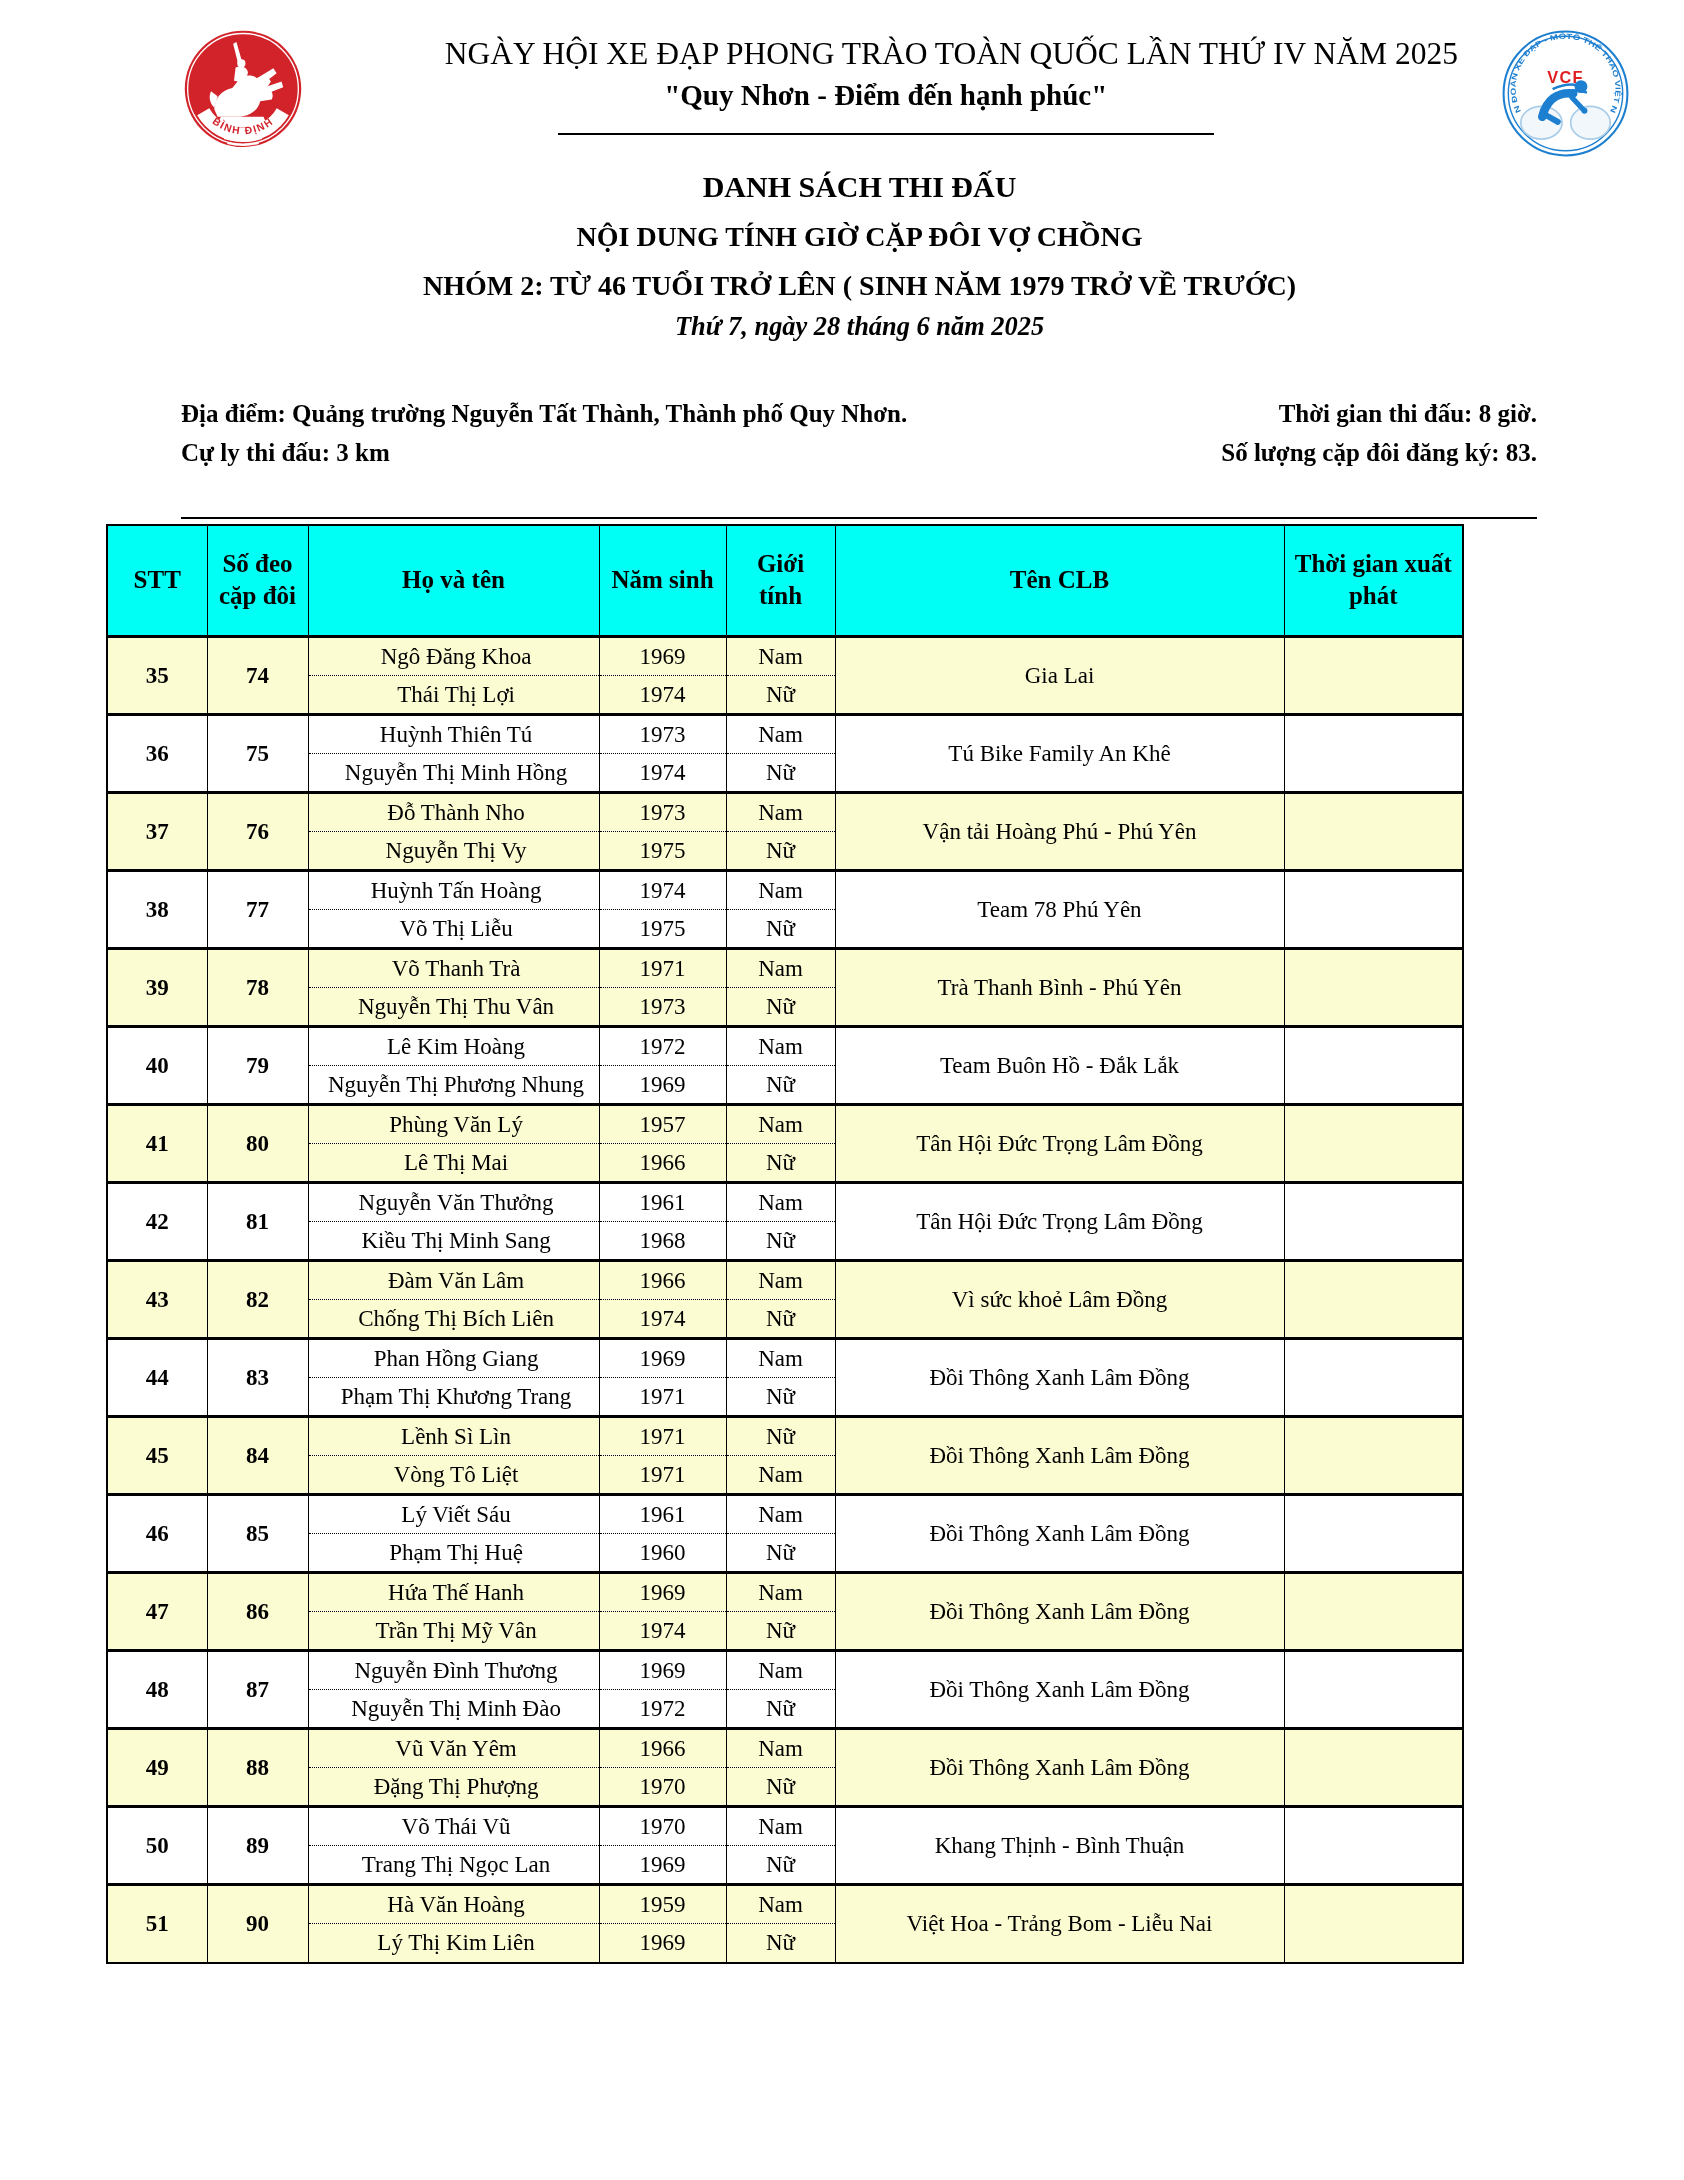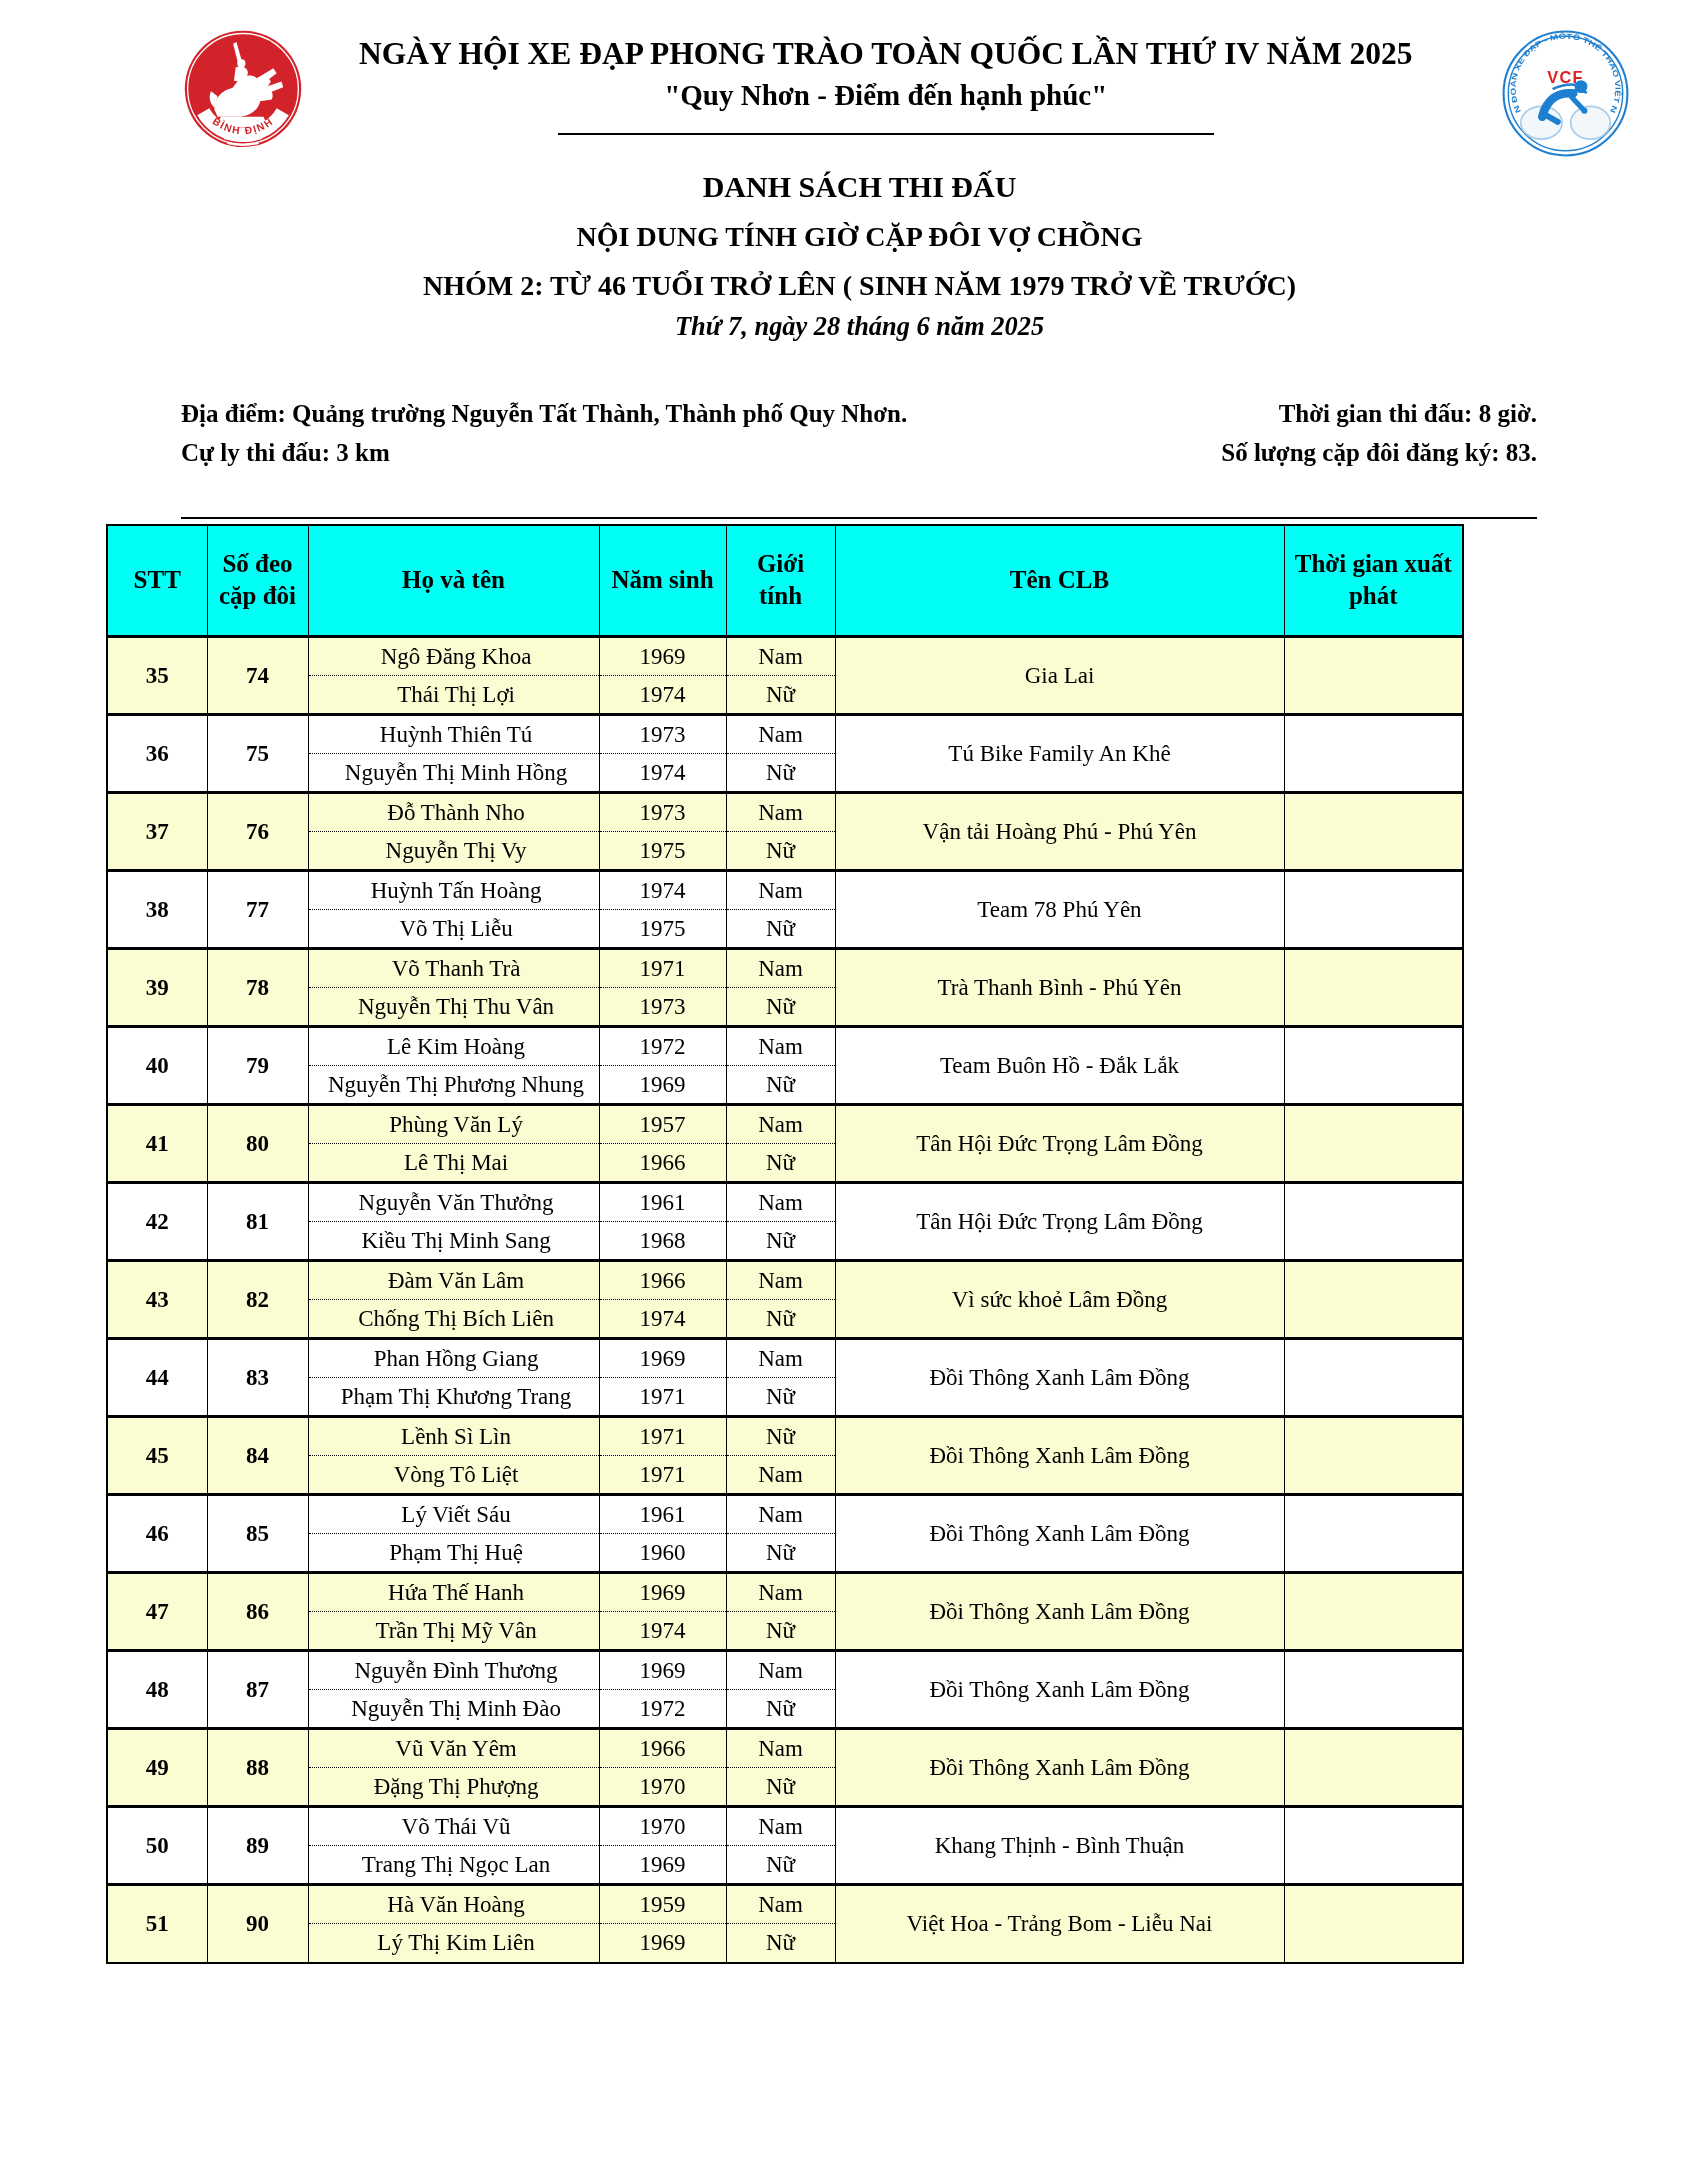--- a/index.html
+++ b/index.html
@@ -8,21 +8,21 @@
     font-family:"Liberation Serif","DejaVu Serif",serif;
     -webkit-font-smoothing:antialiased;
   }
   .page{position:relative;width:1685px;height:2181px;overflow:hidden;}
 
   
   .header{display:flex;align-items:flex-start;padding:29px 55px 0 181px;}
   .logo-left{width:124px;height:123px;flex:0 0 auto;}
   .logo-right{width:129px;height:129px;flex:0 0 auto;}
   .titles{flex:1;text-align:center;padding:5.1px 43px 0 8.5px;}
-  .title-1{font-size:31.5px;font-weight:bold;line-height:1.25;white-space:nowrap;}
+  .title-1{font-size:31.5px;font-weight:normal;line-height:1.25;white-space:nowrap;text-align:right;}
   .title-2{font-size:29px;font-weight:bold;margin-top:6px;}
   .title-rule{width:656px;height:2.6px;background:#000;margin:20.4px auto 0;}
 
   
   .subtitle{text-align:center;margin-top:12px;padding-left:34px;}
   .sub-1{font-size:30px;font-weight:bold;}
   .sub-2,.sub-3{font-size:28px;font-weight:bold;margin-top:17px;}
   .sub-4{font-size:26.4px;font-weight:bold;font-style:italic;margin-top:9.4px;}
 
   

